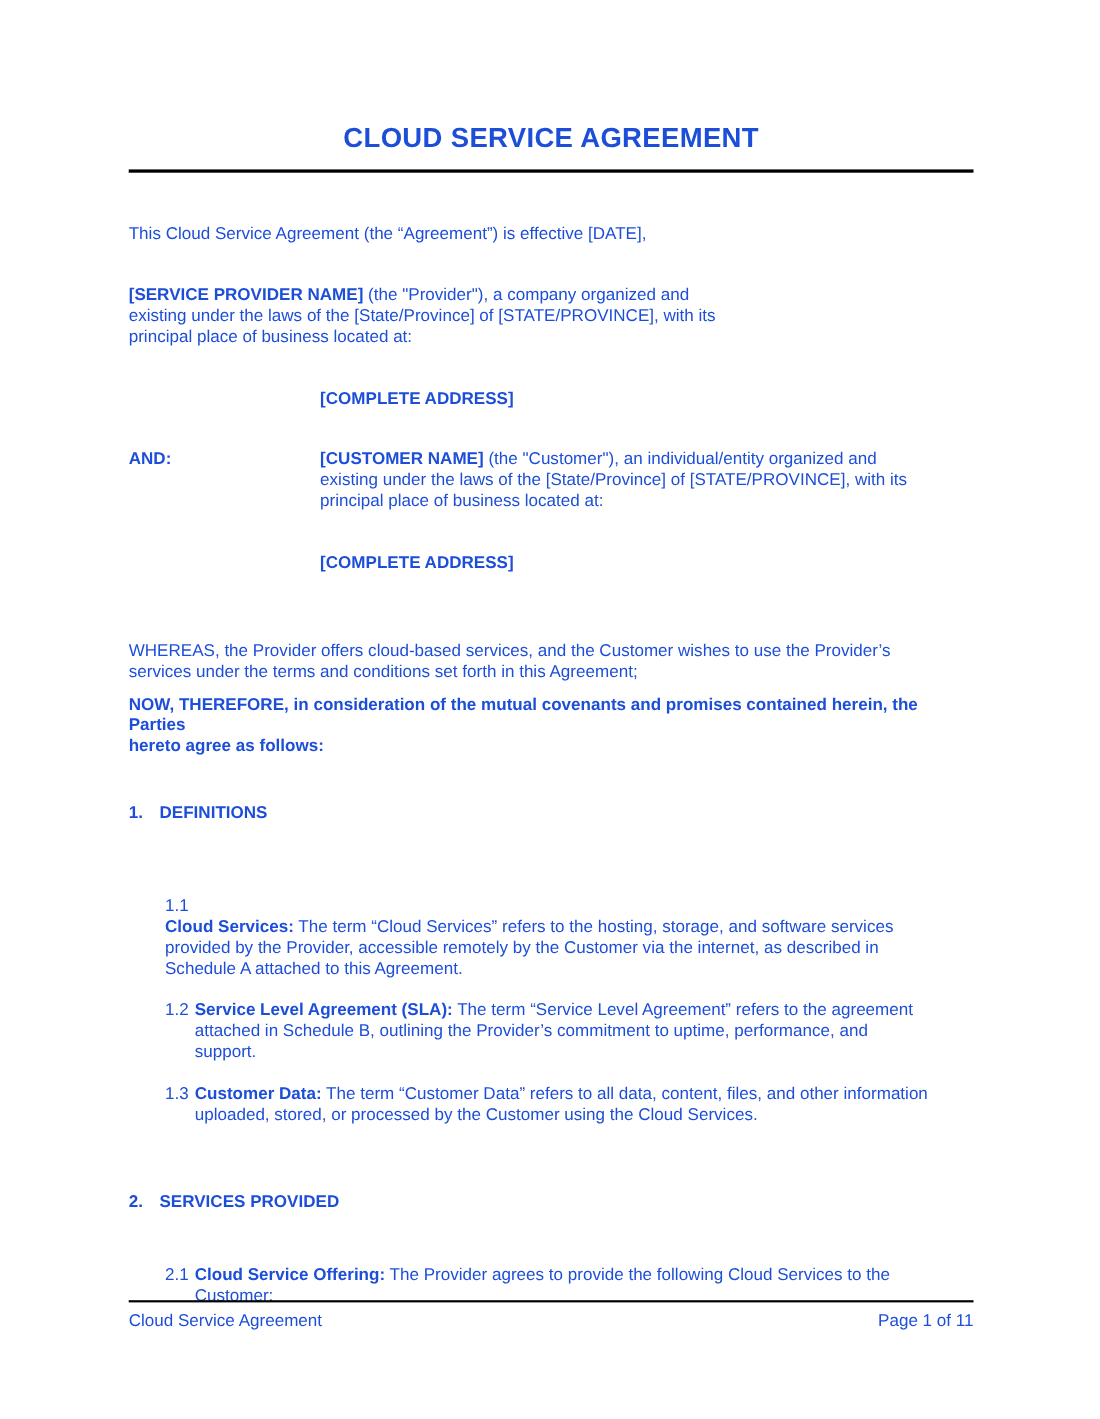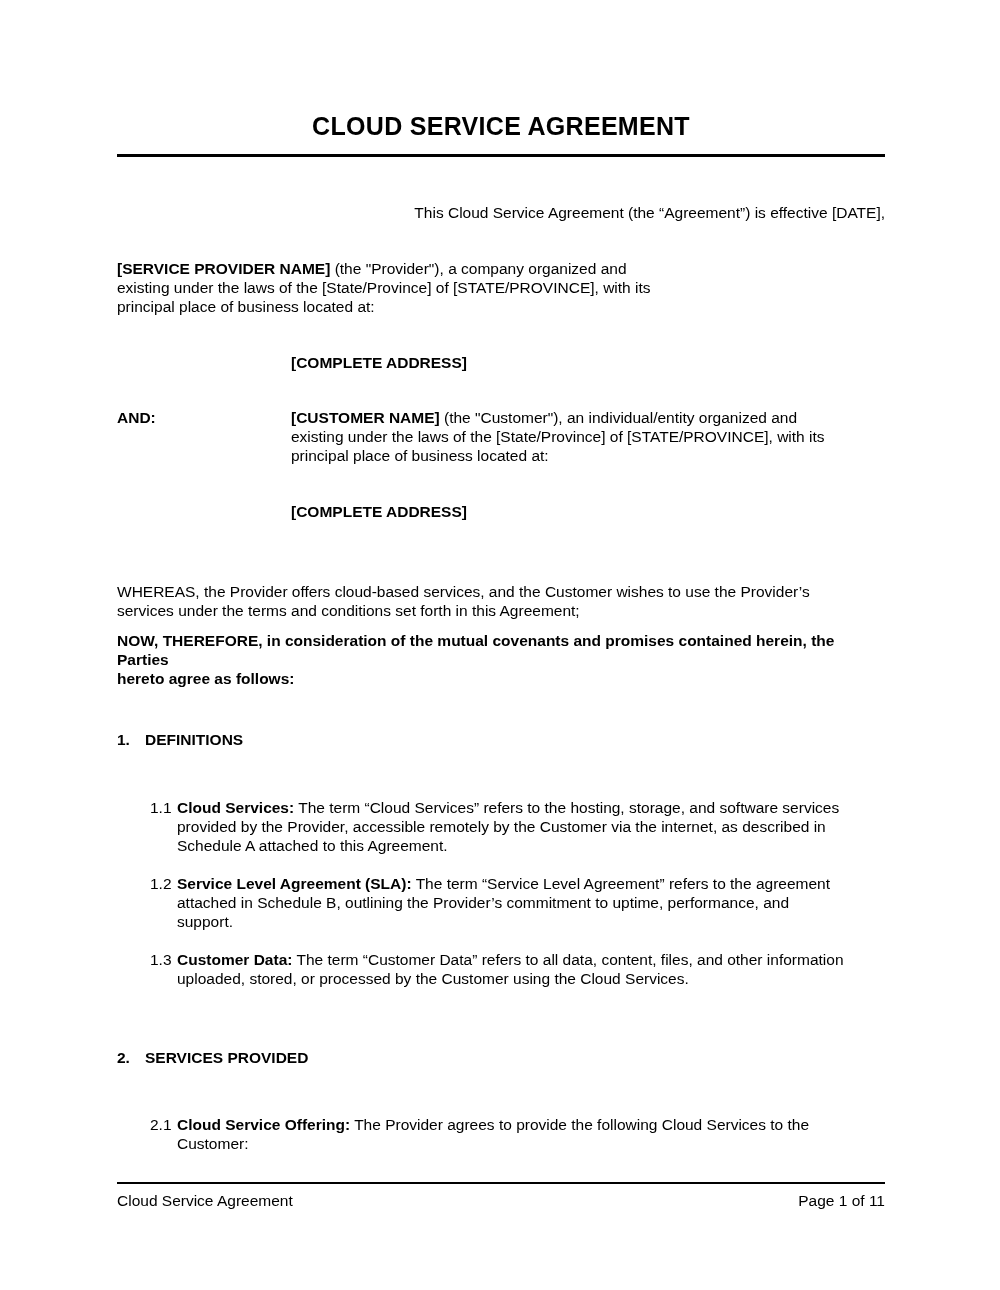--- a/index.html
+++ b/index.html
@@ -7,21 +7,21 @@
     padding: 0;
     background: #ffffff;
   }
   .page {
     position: relative;
     width: 1000px;
     height: 1290px;
     box-sizing: border-box;
     padding: 0 115px 0 117px;
     background: #ffffff;
-    color: #000000;
+    color: #1d4ed8;
     font-family: "Liberation Sans", sans-serif;
     font-size: 15.5px;
     line-height: 19px;
     overflow: hidden;
   }
   .title {
     margin: 0;
     padding-top: 112px;
     font-size: 25px;
     line-height: 29px;
@@ -31,40 +31,40 @@
   }
   .title-rule {
     height: 3px;
     background: #000000;
     margin: 13px 0 0 0;
     border: none;
   }
   p { margin: 0; }
   .pre { white-space: pre-wrap; }
 
-  .intro { margin-top: 46px; text-align: right; }
+  .intro { margin-top: 46px; }
 
   .party { display: flex; margin-top: 37px; }
   .party.second { margin-top: 36px; }
   .party-label { width: 174px; flex-shrink: 0; font-weight: bold; }
   .party-content { flex: 1; }
   .address { margin-top: 37px; margin-left: 174px; font-weight: bold; }
 
   .whereas { margin-top: 61px; }
   .now { margin-top: 11px; font-weight: bold; }
 
   .section-heading { display: flex; font-weight: bold; }
   .section-heading.first { margin-top: 42px; }
   .section-heading.second { margin-top: 60px; }
   .heading-num { width: 28px; flex-shrink: 0; }
 
   .clause { display: flex; margin-left: 33px; }
   .clause-num { width: 27px; flex-shrink: 0; }
   .clause-body { flex: 1; }
-  .clause.c11 { margin-top: 49px; }
+  .clause.c11 { margin-top: 65px; flex-direction: column; }
   .clause.gap { margin-top: 19px; }
   .clause.c21 { margin-top: 48px; }
   .term { font-weight: bold; }
 
   .footer {
     position: absolute;
     left: 117px;
     right: 115px;
     top: 1182px;
     border-top: 2px solid #000000;

